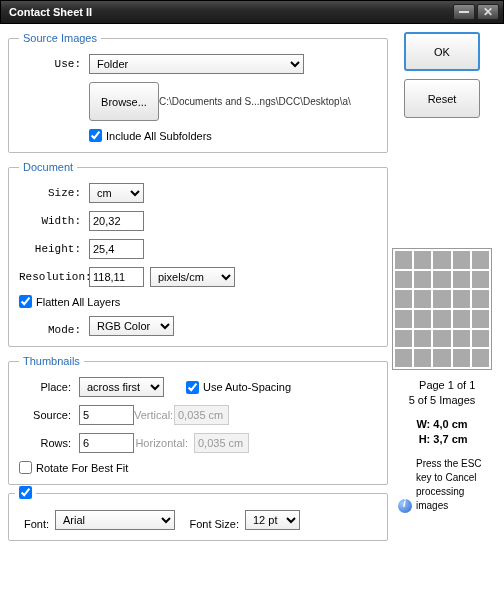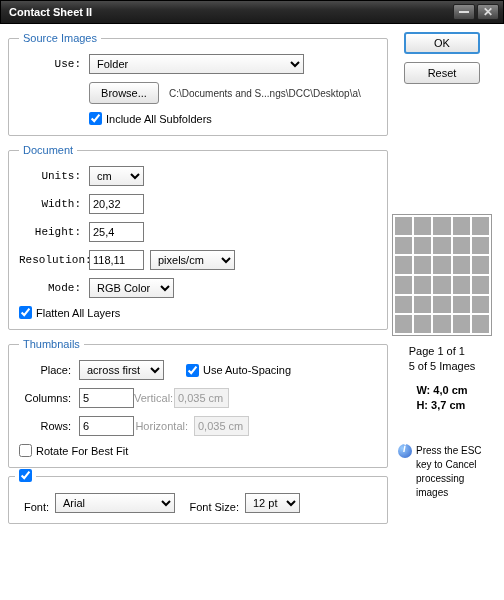--- a/index.html
+++ b/index.html
@@ -18,31 +18,31 @@
 .row { display: flex; align-items: center; margin-bottom: 8px; }
 .row:last-child { margin-bottom: 0; align-items: flex-end; }
 .lbl { width: 70px; text-align: right; padding-right: 8px; font-family: Liberation Mono, monospace; }
 .lbl-wide { width: 60px; text-align: right; padding-right: 8px; }
 select, input[type=text] { border: 1px solid #7a7a7a; background: #fff; height: 20px; padding: 1px 3px; font-size: 11px;}
 select { background: linear-gradient(to bottom, #fff, #eee); }
 .select-wide { width: 215px; }
 .select-med { width: 55px; }
 .select-sm { width: 85px; }
 .input-sm { width: 55px; }
-.btn { border: 1px solid #888; border-radius: 3px; background: linear-gradient(to bottom, #fff, #e4e4e4); height: 22px; padding: 0 10px; cursor: pointer; min-width: 70px; text-align: center; }
+.btn { border: 1px solid #888; border-radius: 3px; background: linear-gradient(to bottom, #fff, #e4e4e4); height: 39px; padding: 0 10px; cursor: pointer; min-width: 70px; text-align: center; }
 .btn-primary { border: 2px solid #3a8fd6; }
 .btn-default { }
-.path { font-size: 10px; color: #333; margin-left: 10px; }
+.path { font-size: 10px; color: #333; }
 .chk { display: flex; align-items: center; gap: 4px; }
 .chk input { width: 13px; height: 13px; }
 .grid-preview { width: 100px; height: 122px; border: 1px solid #999; background: #fff; display: grid; grid-template-columns: repeat(5, 1fr); grid-template-rows: repeat(6, 1fr); gap: 2px; padding: 2px; margin-top: 122px;}
 .cell { background: #aaa; }
-.info-text { font-size: 10px; text-align: left; line-height: 1.4; }
+.info-text { font-size: 10px; text-align: right; line-height: 1.4; }
 .info-bold { font-weight: bold; }
-.esc-row { display: flex; gap: 4px; align-items: flex-start; margin-top: 22px;}
+.esc-row { display: flex; gap: 4px; align-items: flex-end; margin-top: 1px;}
 .info-icon { width: 14px; height: 14px; border-radius: 50%; background: radial-gradient(circle at 30% 30%, #9cf, #36c); display: inline-block; position: relative; flex: 0 0 14px; }
 .info-icon::after { content: "i"; position: absolute; left: 5px; top: -1px; color: #fff; font-weight: bold; font-style: italic; font-size: 10px; }
 .disabled { color: #999; }
 .disabled input { background: #f2f2f2; color: #999; border-color: #ccc;}
 .chk-legend { position: absolute; top: -8px; left: 6px; background: #fff; padding: 0 4px; display: flex; align-items: center; gap: 4px; }
 </style>
 </head>
 <body>
 
 <div class="titlebar">
@@ -78,62 +78,62 @@
         <label class="chk">
           <input type="checkbox" checked="" style="">
           <span>Include All Subfolders</span>
         </label>
       </div>
     </fieldset>
 
     <fieldset>
       <legend>Document</legend>
       <div class="row">
-        <span class="lbl">Units:</span>
+        <span class="lbl">Size:</span>
         <select class="select-med"><option>cm</option></select>
       </div>
       <div class="row">
         <span class="lbl">Width:</span>
         <input type="text" class="input-sm" value="20,32" style="">
       </div>
       <div class="row">
         <span class="lbl">Height:</span>
         <input type="text" class="input-sm" value="25,4" style="">
       </div>
       <div class="row">
         <span class="lbl">Resolution:</span>
         <input type="text" class="input-sm" value="118,11" style="">
         <span style="width:6px"></span>
         <select class="select-sm"><option>pixels/cm</option></select>
       </div>
       <div class="row">
+        <label class="chk">
+          <input type="checkbox" checked="" style="">
+          <span>Flatten All Layers</span>
+        </label>
+      </div>
+      <div class="row">
         <span class="lbl">Mode:</span>
         <select class="select-sm"><option>RGB Color</option></select>
-      </div>
-      <div class="row">
-        <label class="chk">
-          <input type="checkbox" checked="" style="">
-          <span>Flatten All Layers</span>
-        </label>
       </div>
     </fieldset>
 
     <fieldset>
       <legend>Thumbnails</legend>
       <div class="row">
         <span class="lbl-wide">Place:</span>
         <select class="select-sm"><option>across first</option></select>
         <span style="width:22px"></span>
         <label class="chk">
           <input type="checkbox" checked="" style="">
           <span>Use Auto-Spacing</span>
         </label>
       </div>
       <div class="row">
-        <span class="lbl-wide">Columns:</span>
+        <span class="lbl-wide">Source:</span>
         <input type="text" class="input-sm" value="5" style="">
         <span style="width:40px;text-align:right;padding-right:6px" class="disabled">Vertical:</span>
         <span class="disabled"><input type="text" class="input-sm" disabled="" value="0,035 cm" style=""></span>
       </div>
       <div class="row">
         <span class="lbl-wide">Rows:</span>
         <input type="text" class="input-sm" value="6" style="">
         <span style="width:60px;text-align:right;padding-right:6px" class="disabled">Horizontal:</span>
         <span class="disabled"><input type="text" class="input-sm" disabled="" value="0,035 cm" style=""></span>
       </div>

